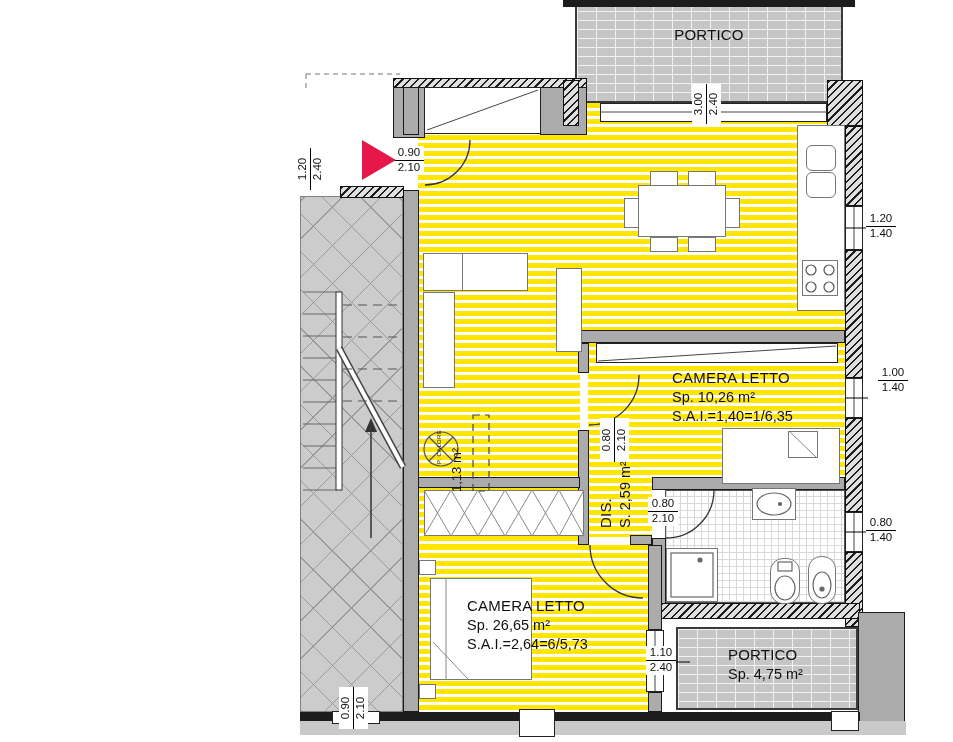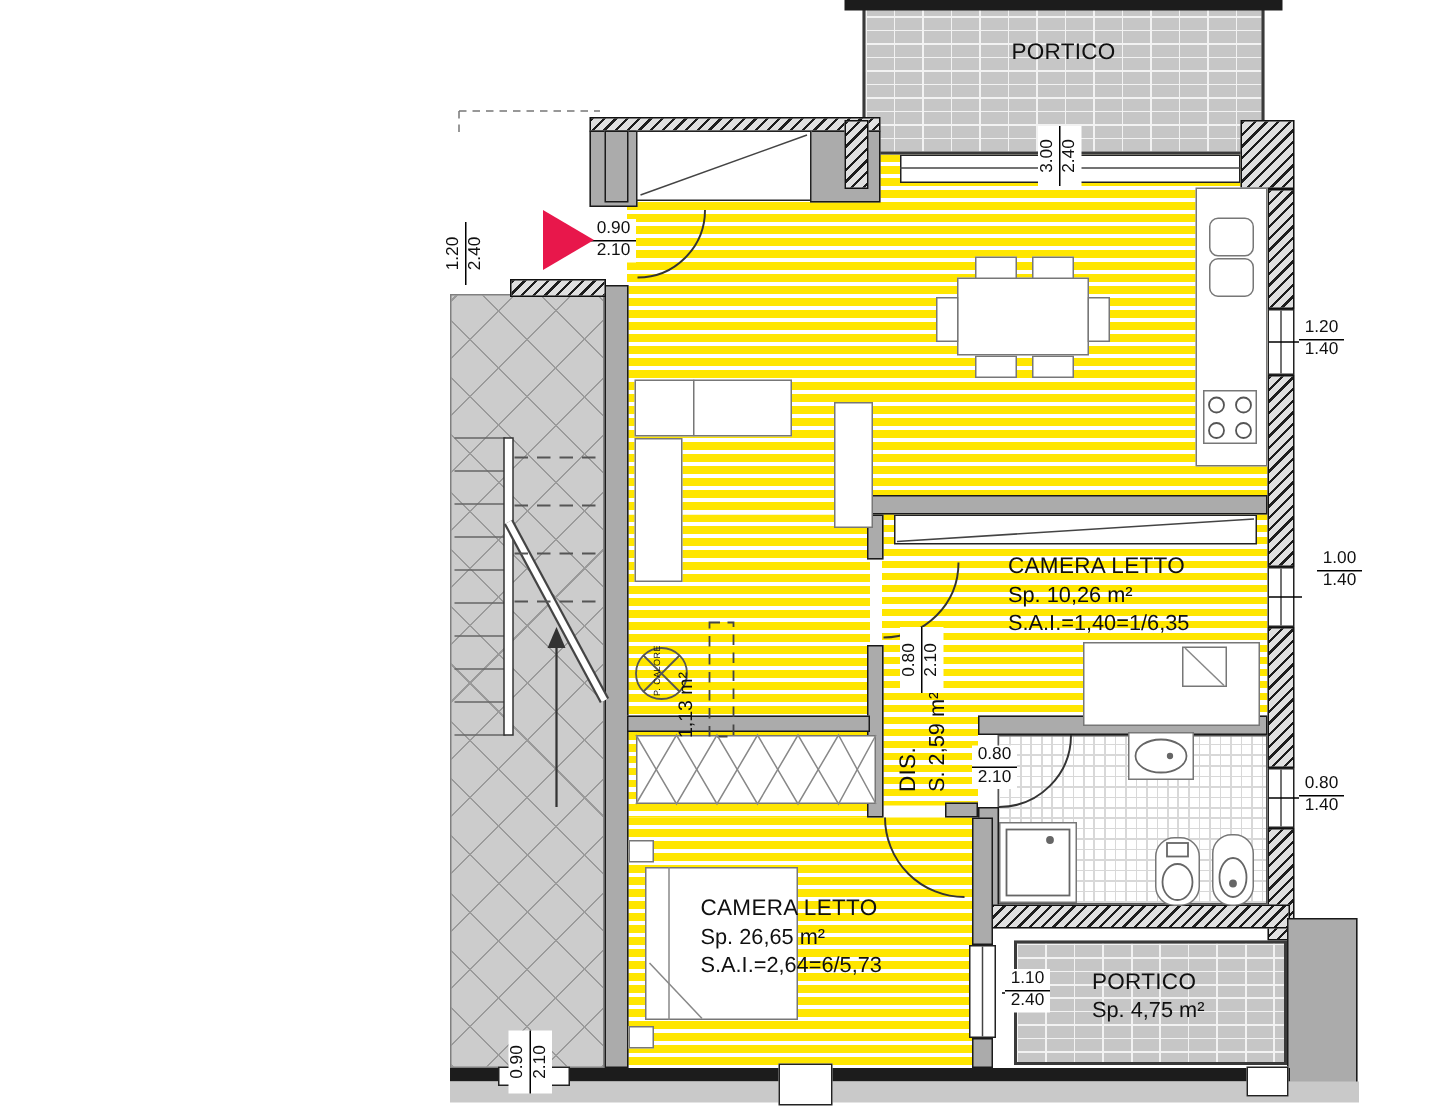--- a/index.html
+++ b/index.html
@@ -282,21 +282,21 @@
       <span class="b">1.40</span>
   </div>
   <div class="abs dim rot" style="left:600px;top:462px;width:44px;">
     <span class="t">0.80</span>
       <span class="b">2.10</span>
   </div>
   <div class="abs dim" style="left:648px;top:497px;width:30px;">
     <span class="t">0.80</span>
       <span class="b">2.10</span>
   </div>
-  <div class="abs dim" style="left:670px;top:646px;width:30px;">
+  <div class="abs dim" style="left:646px;top:646px;width:30px;">
     <span class="t">1.10</span>
       <span class="b">2.40</span>
   </div>
   <div class="abs dim rot" style="left:339px;top:729px;width:42px;">
     <span class="t">0.90</span>
       <span class="b">2.10</span>
   </div>
 
   <div id="arrow"></div>
 

